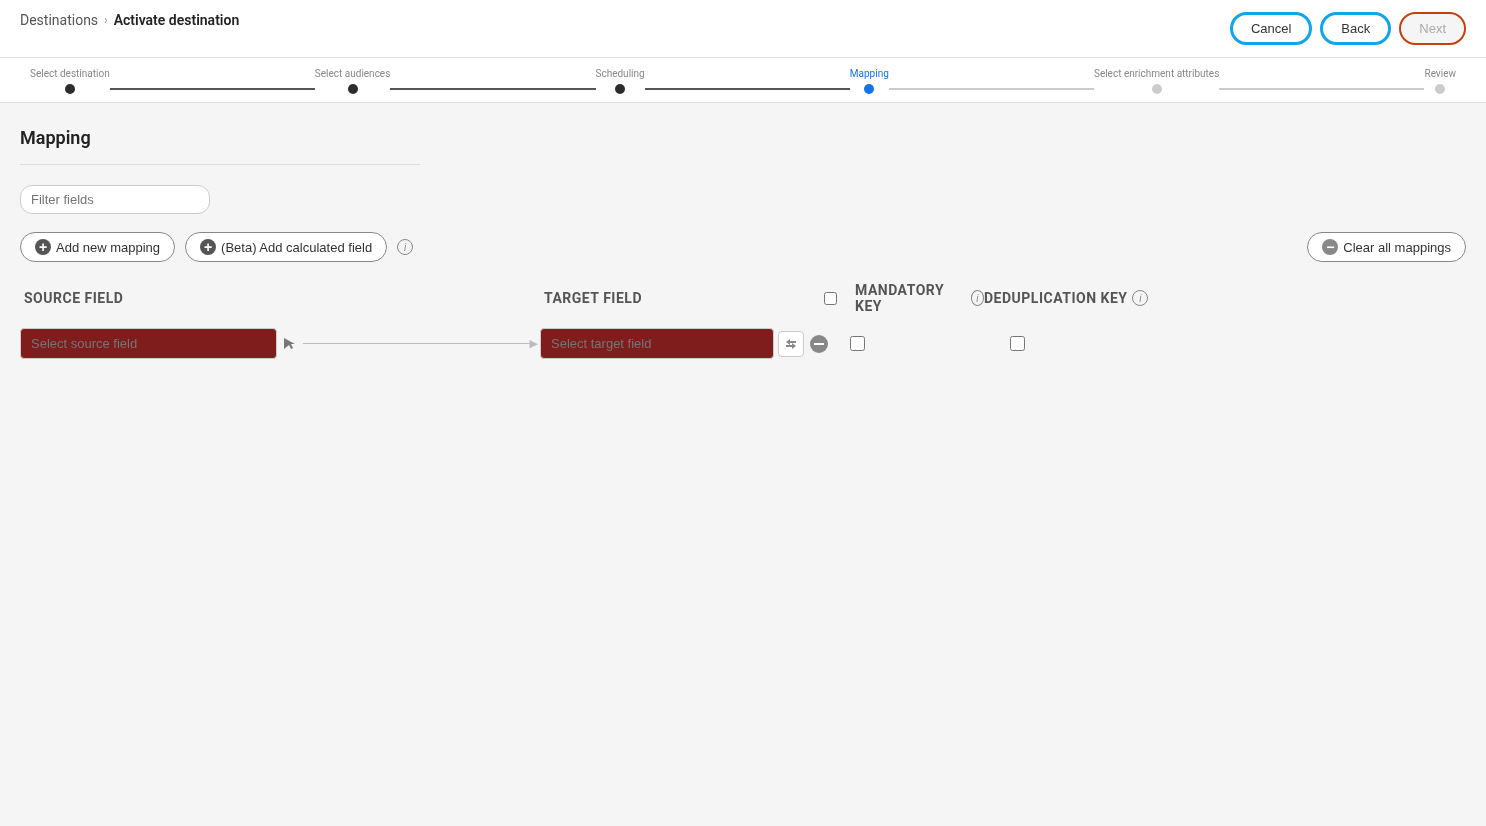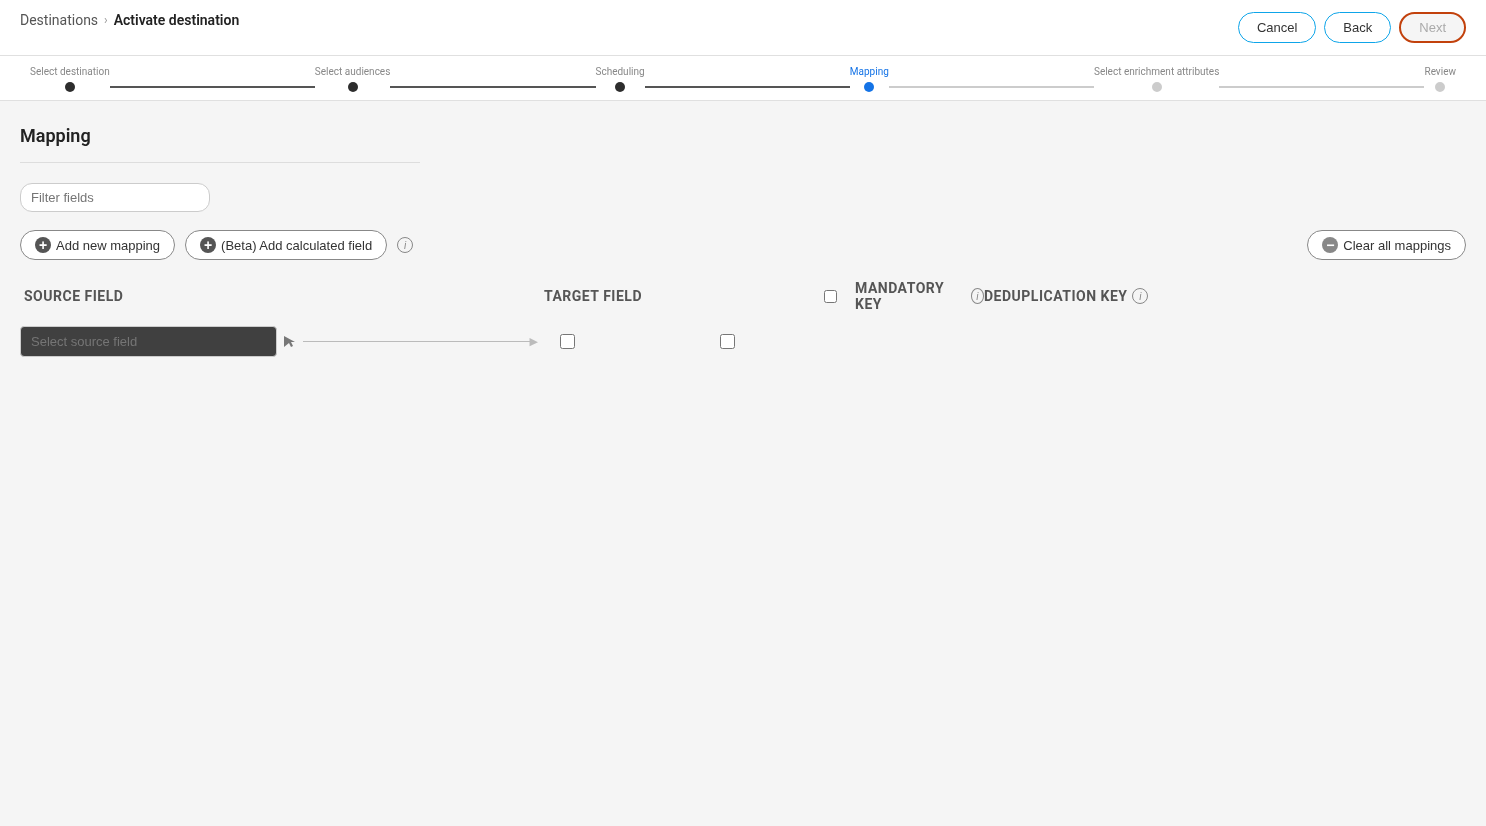--- a/index.html
+++ b/index.html
@@ -39,21 +39,21 @@
     }
     .header-buttons {
       display: flex;
       gap: 8px;
     }
     .btn {
       padding: 6px 18px;
       border-radius: 20px;
       font-size: 13px;
       cursor: pointer;
-      border: 1px solid #0ea5e9;
+      border: 3px solid #0ea5e9;
       background: #fff;
       color: #333;
     }
     .btn-disabled {
       padding: 6px 18px;
       border-radius: 20px;
       font-size: 13px;
       border: 2px solid #c2410c;
       background: #f5f5f5;
       color: #aaa;
@@ -260,21 +260,21 @@
       align-items: center;
       width: 520px;
     }
     .field-input {
       flex: 1;
       padding: 7px 10px;
       border: 1px solid #ccc;
       border-radius: 4px;
       font-size: 13px;
       color: #aaa;
-      background: #404040;
+      background: #7f1d1d;
     }
     .arrow-icon {
       display: flex;
       align-items: center;
       padding: 0 4px;
       color: #888;
     }
     .arrow-line {
       display: flex;
       align-items: center;
@@ -447,20 +447,35 @@
           <svg width="16" height="16" viewBox="0 0 16 16" fill="none">
             <path d="M3 2 L3 13 L8 9 L10 13 L12 12 L10 8 L14 8 Z" fill="#777"></path>
           </svg>
         </div>
         <div class="arrow-line" style="width:240px;">
           <div class="arrow-line-inner"></div>
           <span class="arrow-head">▶</span>
         </div>
       </div>
 
+      <div class="target-field-wrap">
+        <input type="text" class="field-input" style="width: 200px;" placeholder="Select target field">
+        <button class="swap-btn" title="Swap fields">
+          <svg width="14" height="14" viewBox="0 0 14 14" fill="none">
+            <path d="M2 5 L6 2 L6 4 L12 4 L12 6 L6 6 L6 8 Z" fill="#888"></path>
+            <path d="M12 9 L8 12 L8 10 L2 10 L2 8 L8 8 L8 6 Z" fill="#888"></path>
+          </svg>
+        </button>
+        <div class="remove-btn">
+          <svg width="20" height="20" viewBox="0 0 20 20">
+            <circle cx="10" cy="10" r="9" fill="#888"></circle>
+            <rect x="5" y="9" width="10" height="2" fill="#fff"></rect>
+          </svg>
+        </div>
+      </div>
 
       <div class="checkbox-cell">
         <input type="checkbox" style="">
       </div>
 
       <div class="dedup-cell">
         <input type="checkbox" style="">
       </div>
     </div>
   </div>

